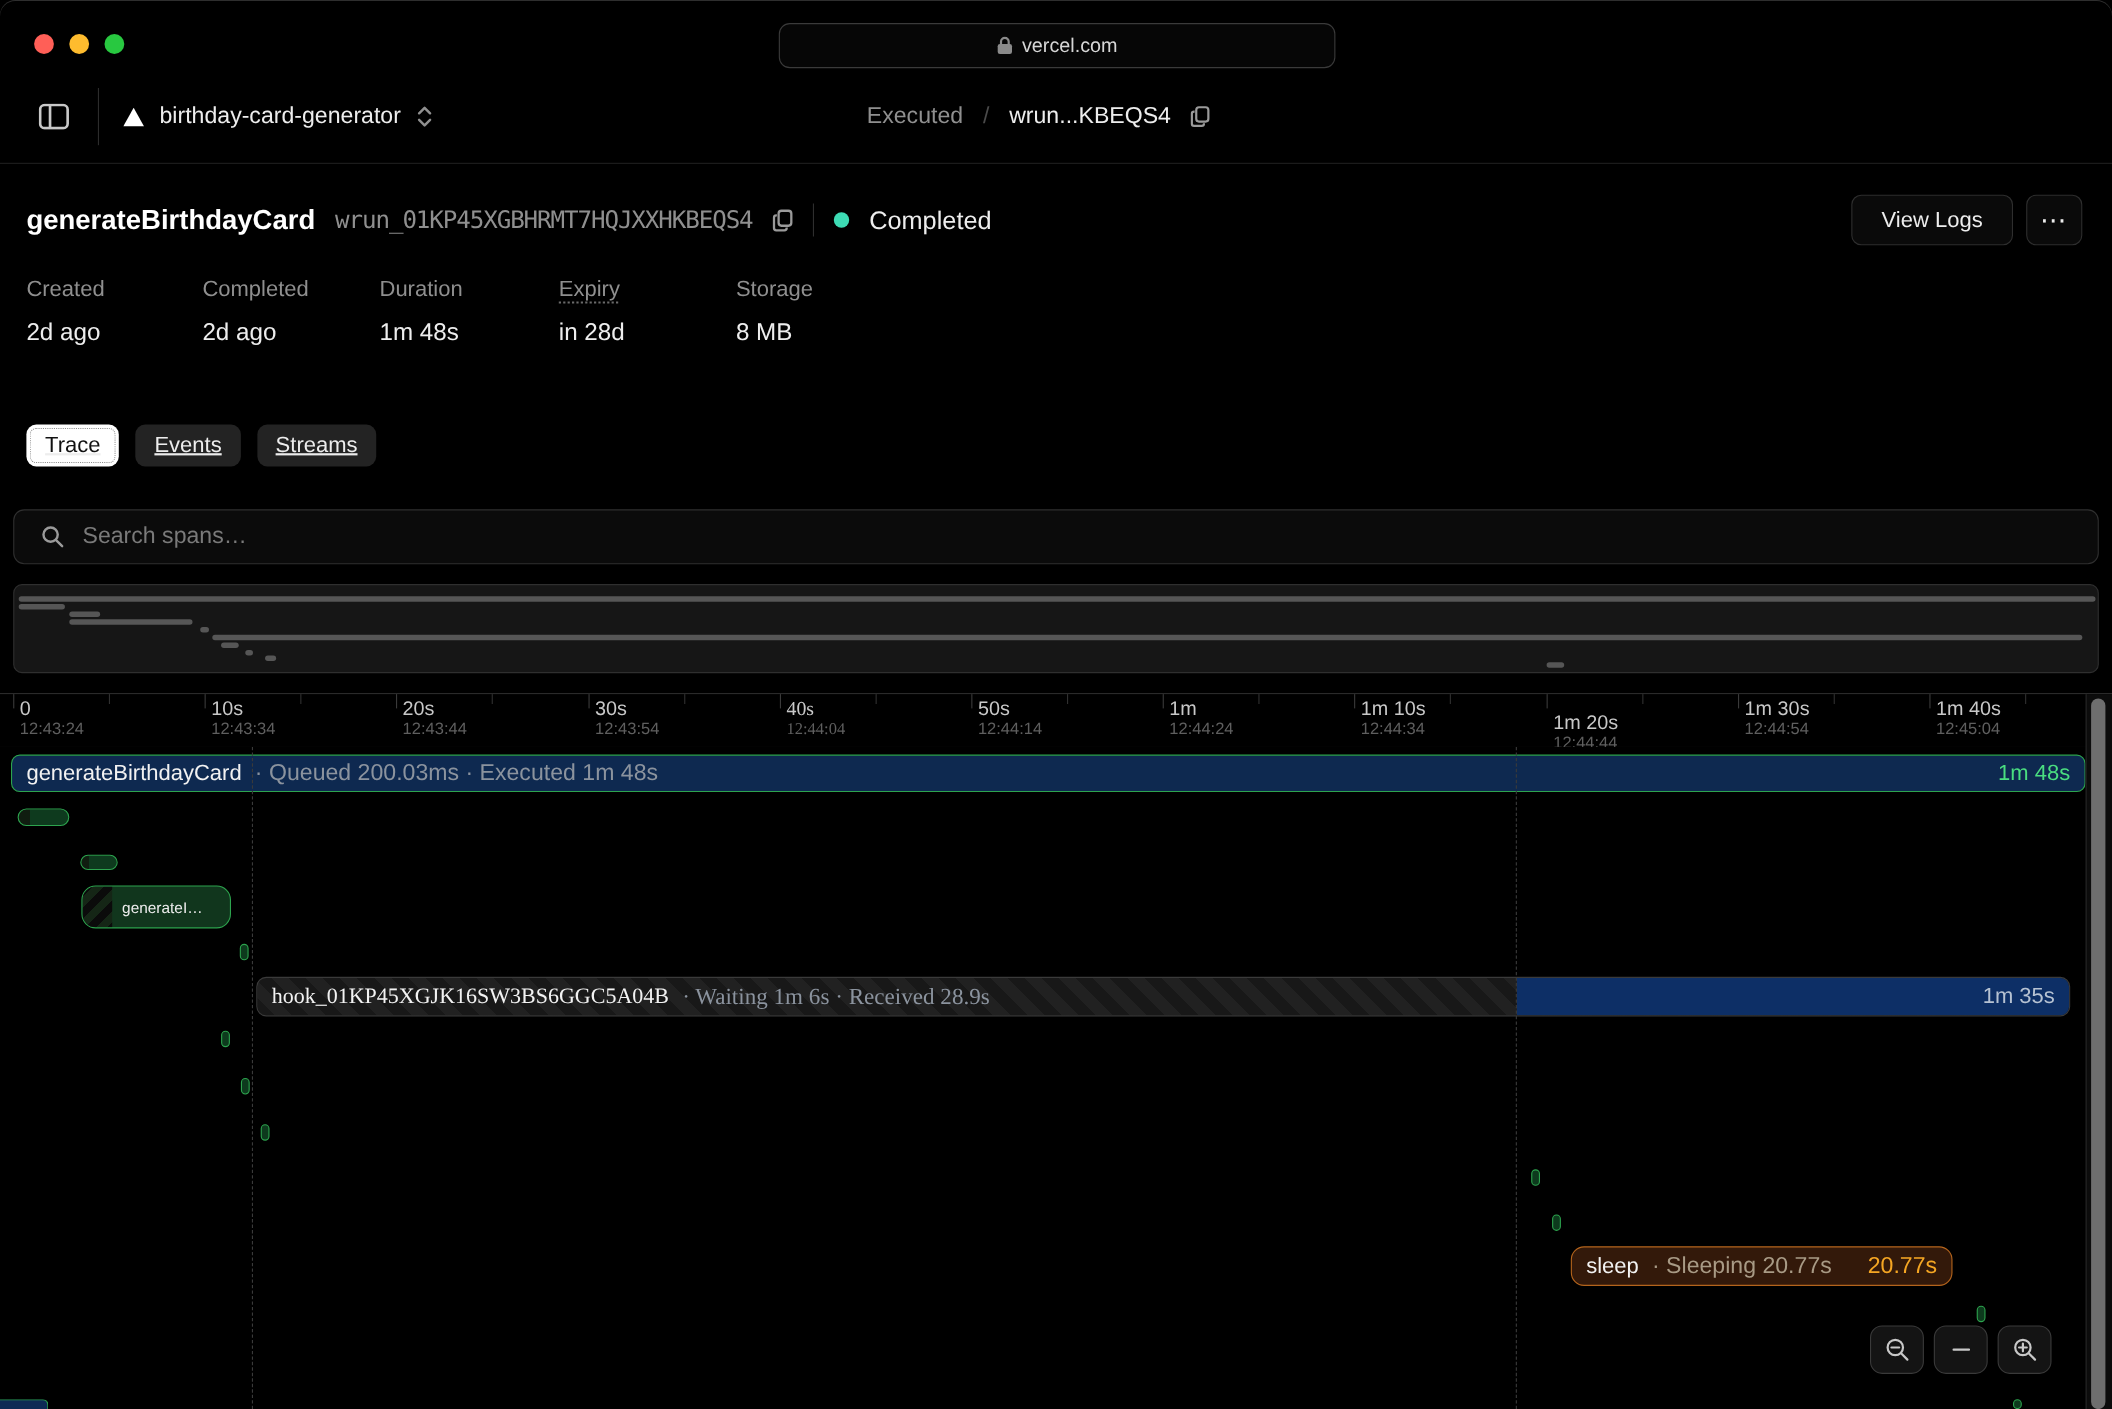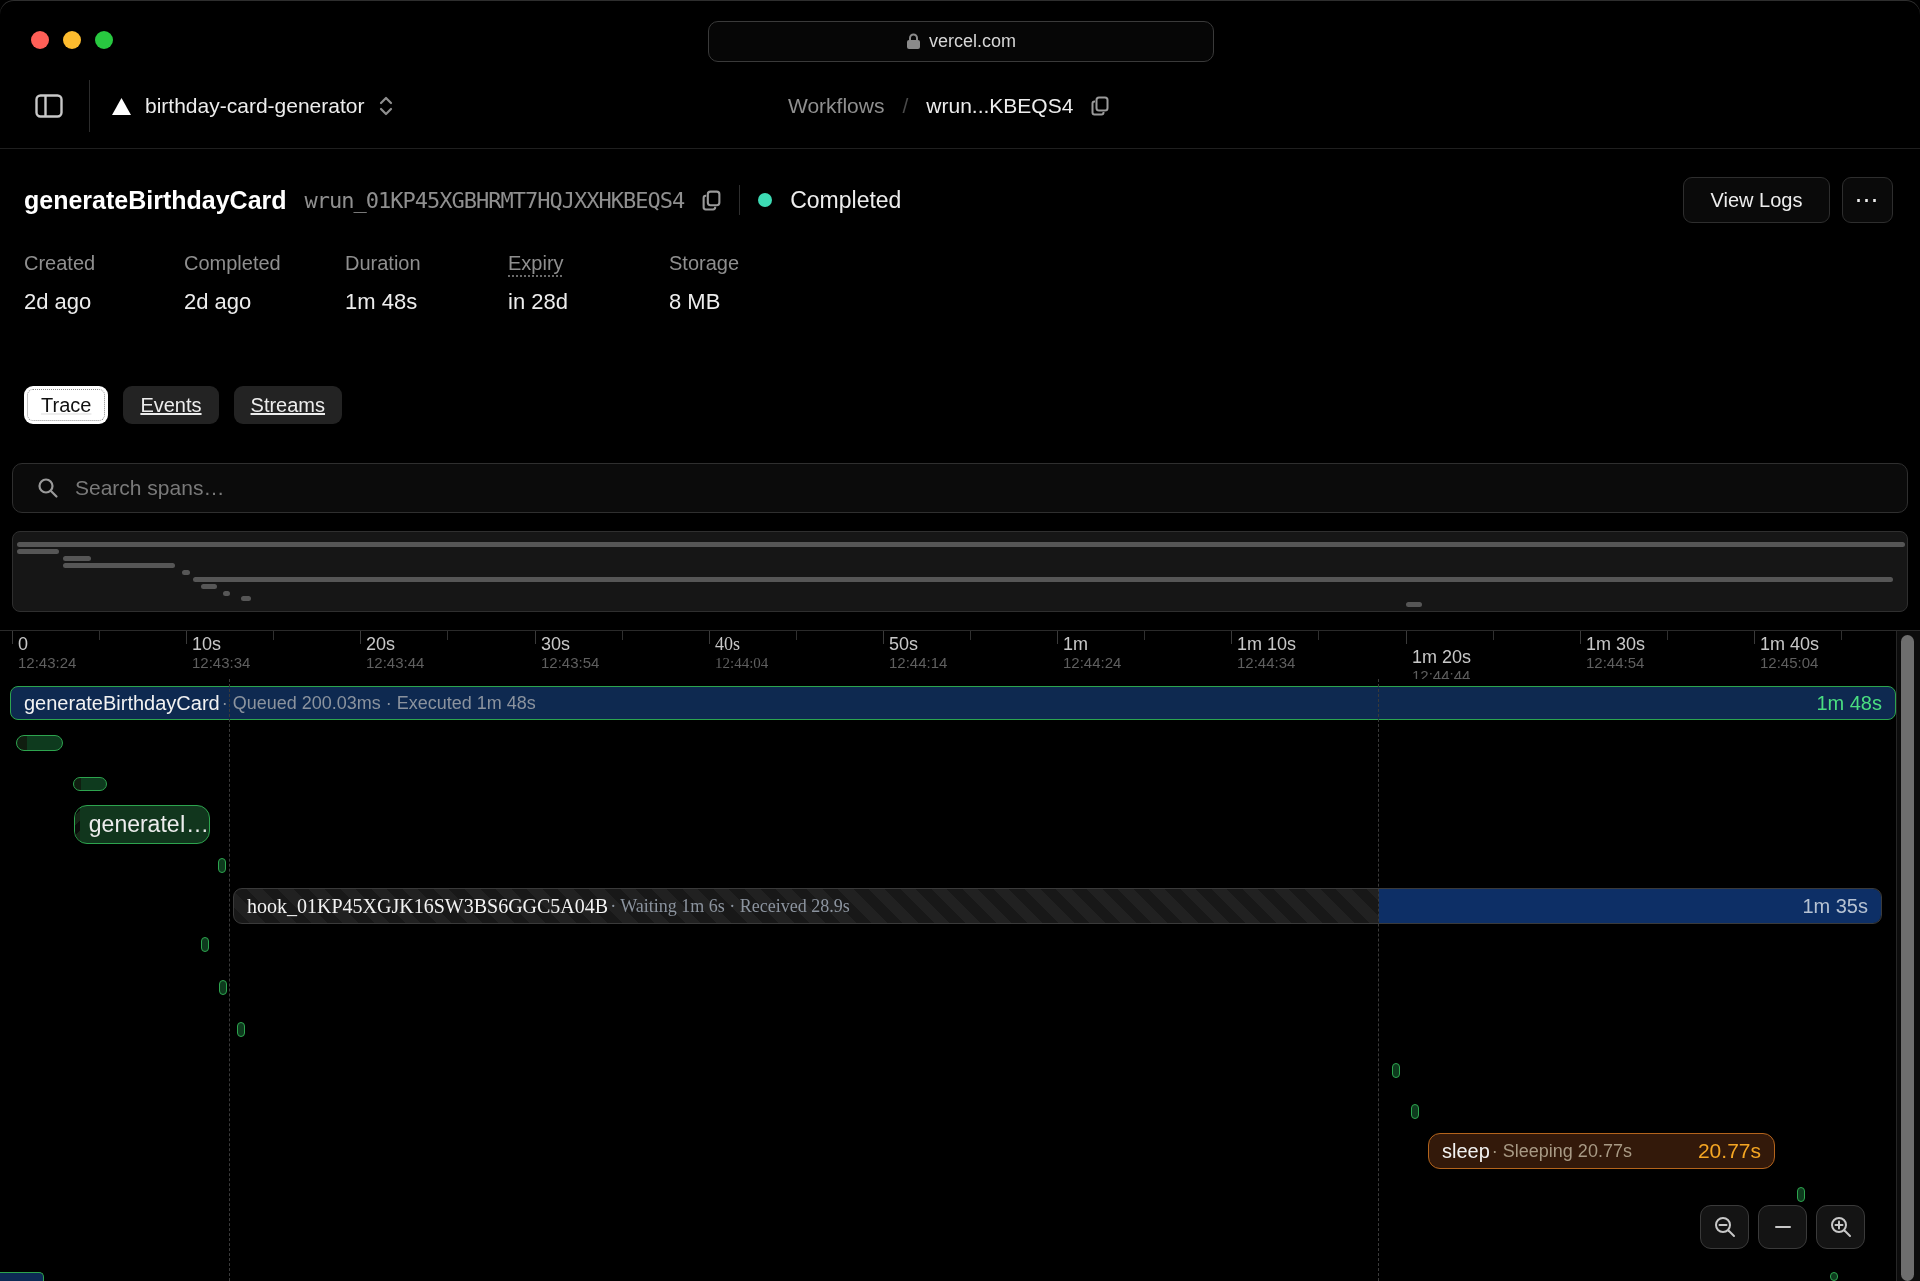--- a/index.html
+++ b/index.html
@@ -57,31 +57,31 @@
   .tickline{position:absolute;top:0;width:1px;height:13px;background:#3a3a3a;}
   .tickline.minor{height:9px;background:#303030;}
   .ticklabel{position:absolute;top:3px;}
   .t1{font-size:18px;color:#c8c8c8;line-height:20px;}
   .t2{font-size:15px;color:#5f5f5f;line-height:18px;}
   
   .trace{position:absolute;left:0;top:679px;width:1920px;height:602px;background:#000;overflow:hidden;}
   .guide{position:absolute;top:0;bottom:0;width:0;border-left:1px dashed #3a3a3a;}
   .span{position:absolute;box-sizing:border-box;display:flex;align-items:center;overflow:hidden;}
   .span .nm{font-size:20px;font-weight:500;color:#f2f2f2;white-space:nowrap;}
-  .span .mt{font-size:18px;color:#8b939e;margin-left:2px;white-space:nowrap;}
+  .span .mt{font-size:21px;color:#8b939e;margin-left:12px;white-space:nowrap;}
   .span .dur{position:absolute;right:13px;font-size:20px;white-space:nowrap;}
   .root-span{left:10px;top:7px;width:1886px;height:34px;border:1.5px solid #2da44e;border-radius:8px;
              background:#0e2950;padding-left:13px;}
   .root-span .dur{color:#4ade80;}
   .gpill{position:absolute;box-sizing:border-box;border:1.5px solid #2da44e;border-radius:8px;
          background:linear-gradient(90deg,#101d10 0 22%,#0e3a1e 22%);}
   .chip{position:absolute;left:74px;top:126px;width:136px;height:39px;box-sizing:border-box;border:1.5px solid #2da44e;
         border-radius:13px;background:#11361d;display:flex;align-items:center;overflow:hidden;}
   .chip .stripes{width:27px;align-self:stretch;background:repeating-linear-gradient(135deg,#0b0b0b 0 7px,#152616 7px 14px);}
-  .chip .nm{font-size:23px;margin-left:9px;}
+  .chip .nm{font-size:14px;margin-left:9px;}
   .gdot{position:absolute;width:8px;box-sizing:border-box;border:1.5px solid #2da44e;border-radius:4px;background:#0d3a1d;}
   .hook-span{left:233px;top:209px;width:1649px;height:36px;border:1px solid #3a3a3a;border-radius:9px;
              background:repeating-linear-gradient(45deg,#181818 0 11px,#212121 11px 22px);padding-left:13px;}
   .hook-fill{position:absolute;left:1145px;top:0;bottom:0;right:0;background:#0d2f66;border-radius:0 8px 8px 0;}
   .hook-span .nm,.hook-span .mt{position:relative;z-index:1;font-family:Liberation Serif, serif;}
   .hook-span .dur{color:#b6c2d2;z-index:1;}
   .sleep-span{left:1428px;top:454px;width:347px;height:36px;border:1.5px solid #b4641c;border-radius:12px;
               background:#33190a;padding-left:13px;}
   .sleep-span .mt{color:#a89a85;}
   .sleep-span .dur{color:#f5a623;font-size:21px;}
@@ -130,21 +130,21 @@
       </span>
       <span class="projname">birthday-card-generator</span>
       <span>
         <svg width="16" height="22" viewBox="0 0 16 22">
             <polyline points="3,8 8,3 13,8" fill="none" stroke="#8f8f8f" stroke-width="2.2" stroke-linecap="round" stroke-linejoin="round"></polyline>
             <polyline points="3,14 8,19 13,14" fill="none" stroke="#8f8f8f" stroke-width="2.2" stroke-linecap="round" stroke-linejoin="round"></polyline>
           </svg>
       </span>
     </div>
     <div class="crumbs">
-      <span class="crumb-sec">Workflows</span>
+      <span class="crumb-sec">Executed</span>
       <span class="crumb-sep">/</span>
       <span class="crumb-run">wrun...KBEQS4</span>
       <button class="iconbtn">
         <svg width="18" height="20" viewBox="0 0 18 20">
             <rect x="5.5" y="1.5" width="11" height="13" rx="2.5" fill="none" stroke="#9a9a9a" stroke-width="2"></rect>
             <path d="M4 5.5 H3.5 A2 2 0 0 0 1.5 7.5 V16.5 A2 2 0 0 0 3.5 18.5 H10.5 A2 2 0 0 0 12.5 16.5 V16" fill="none" stroke="#9a9a9a" stroke-width="2"></path>
           </svg>
       </button>
     </div>
   </div>

